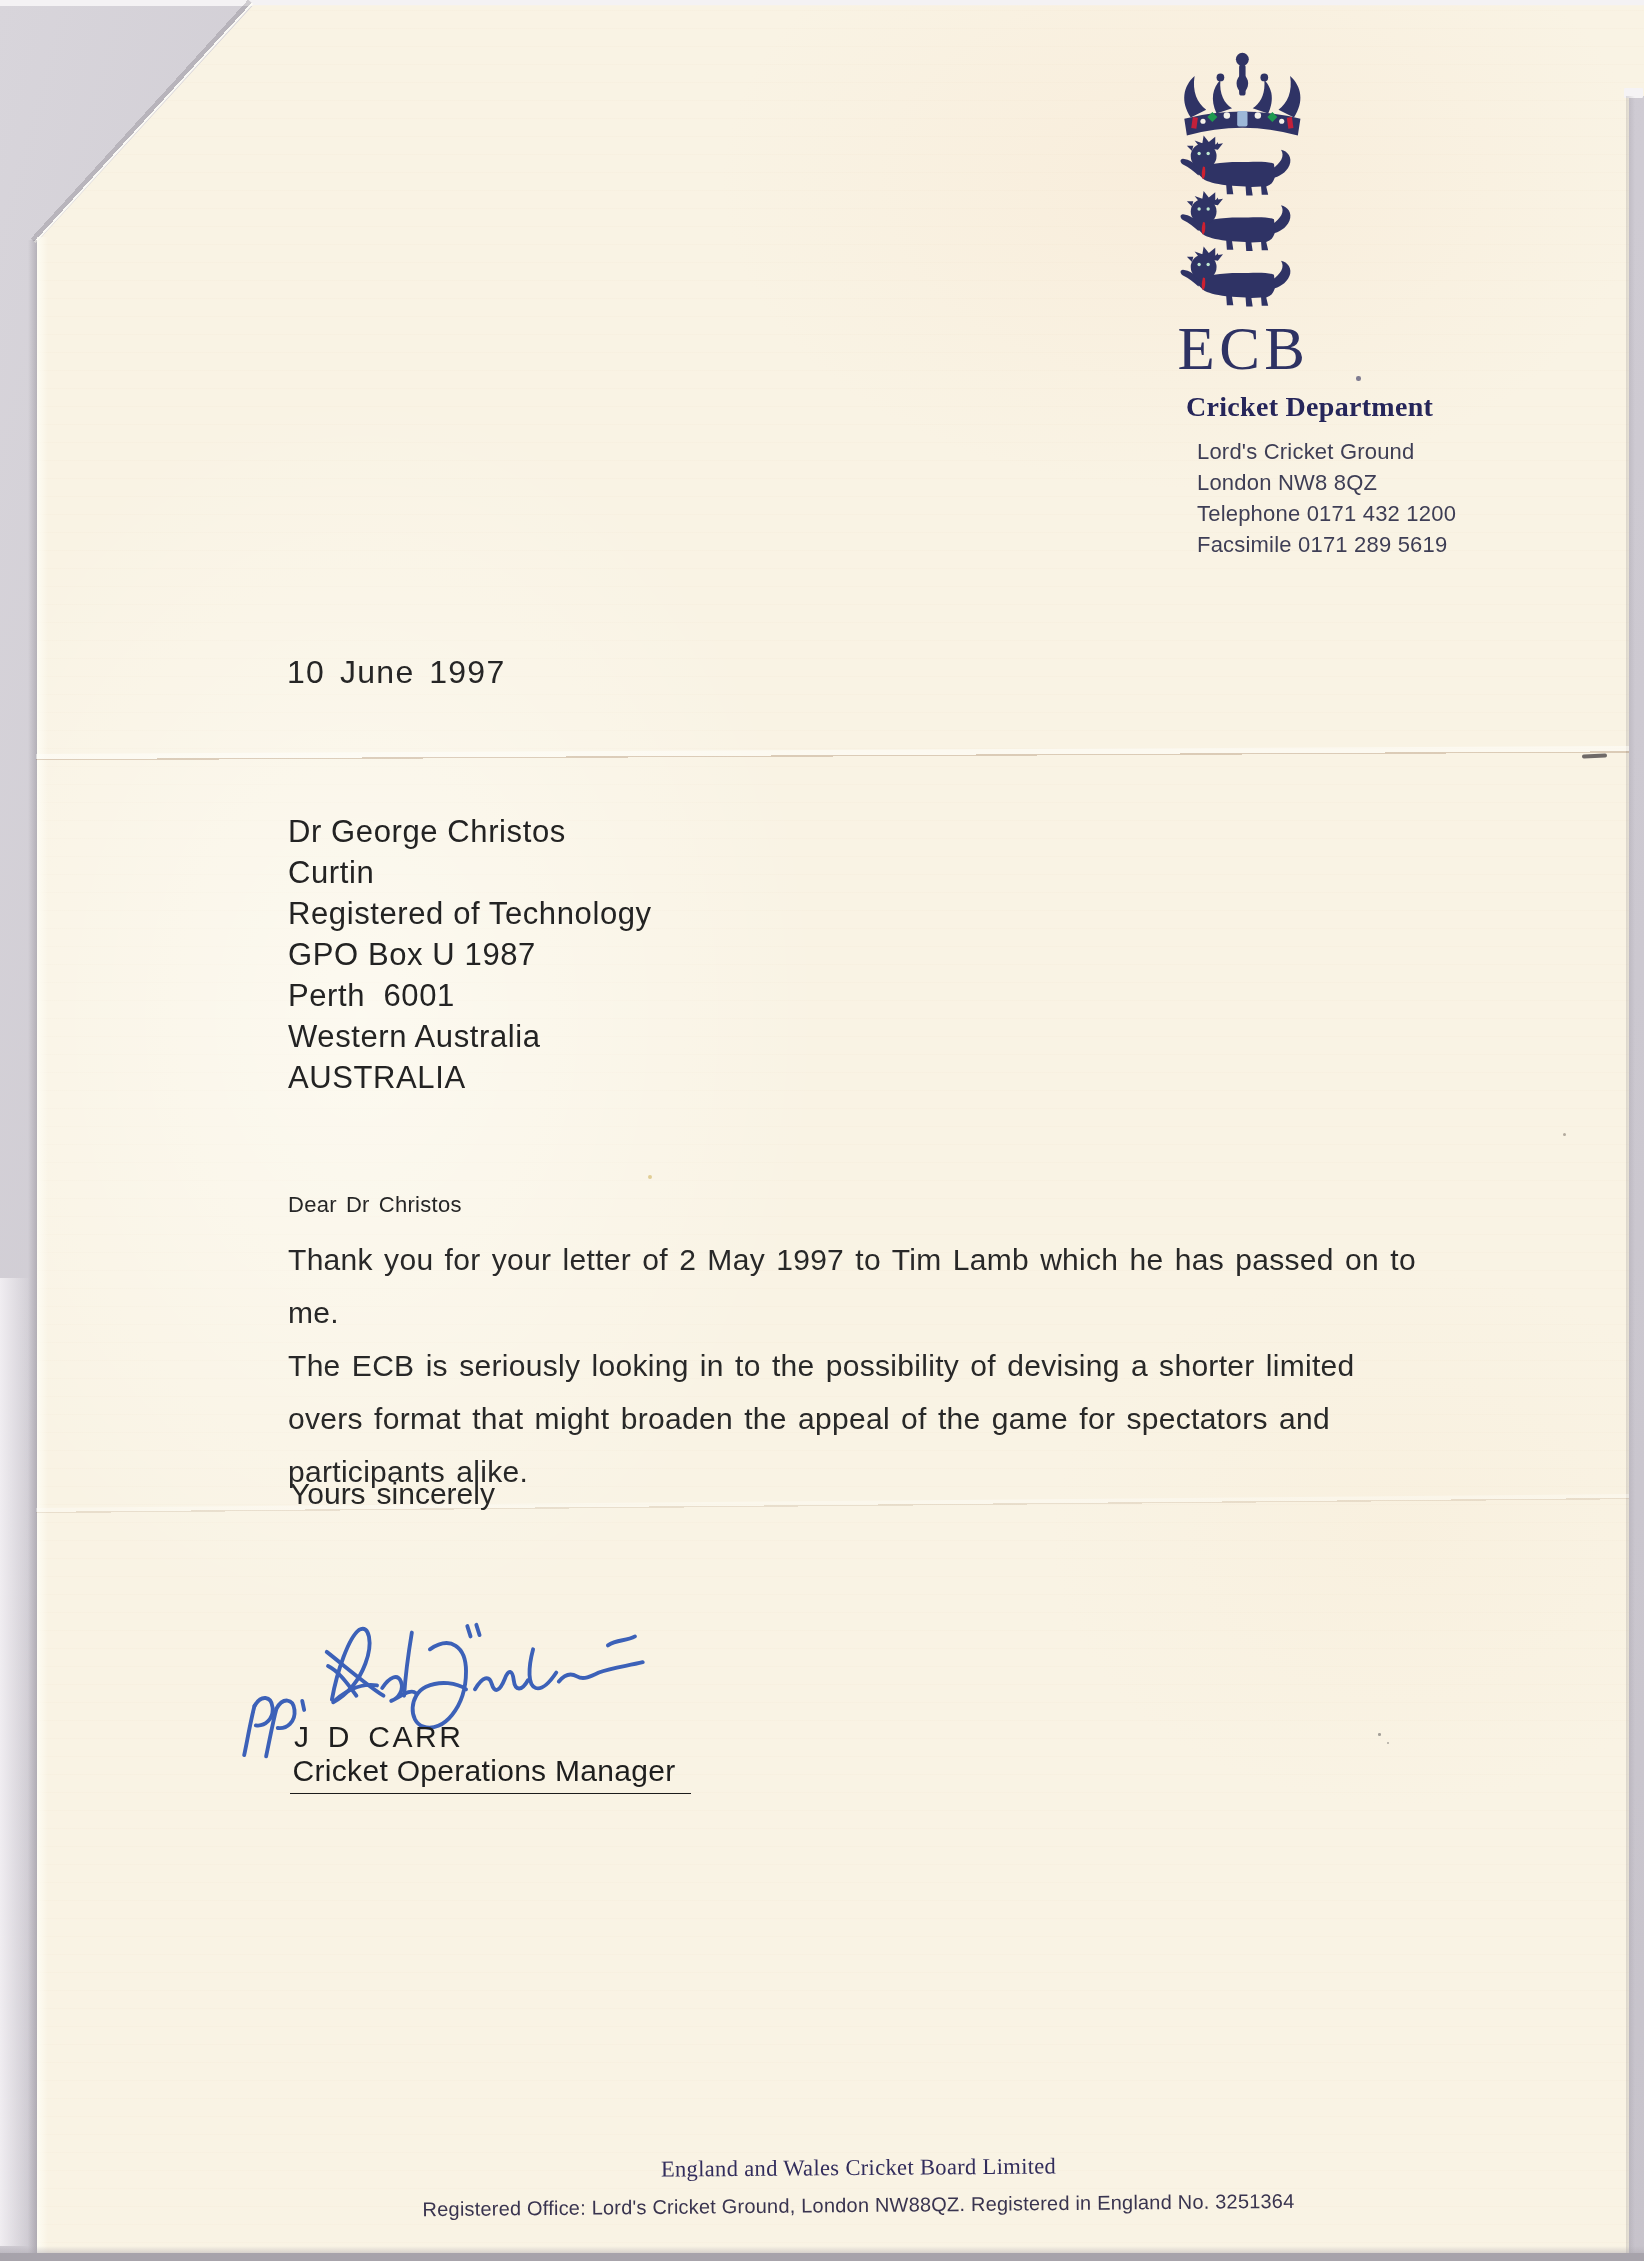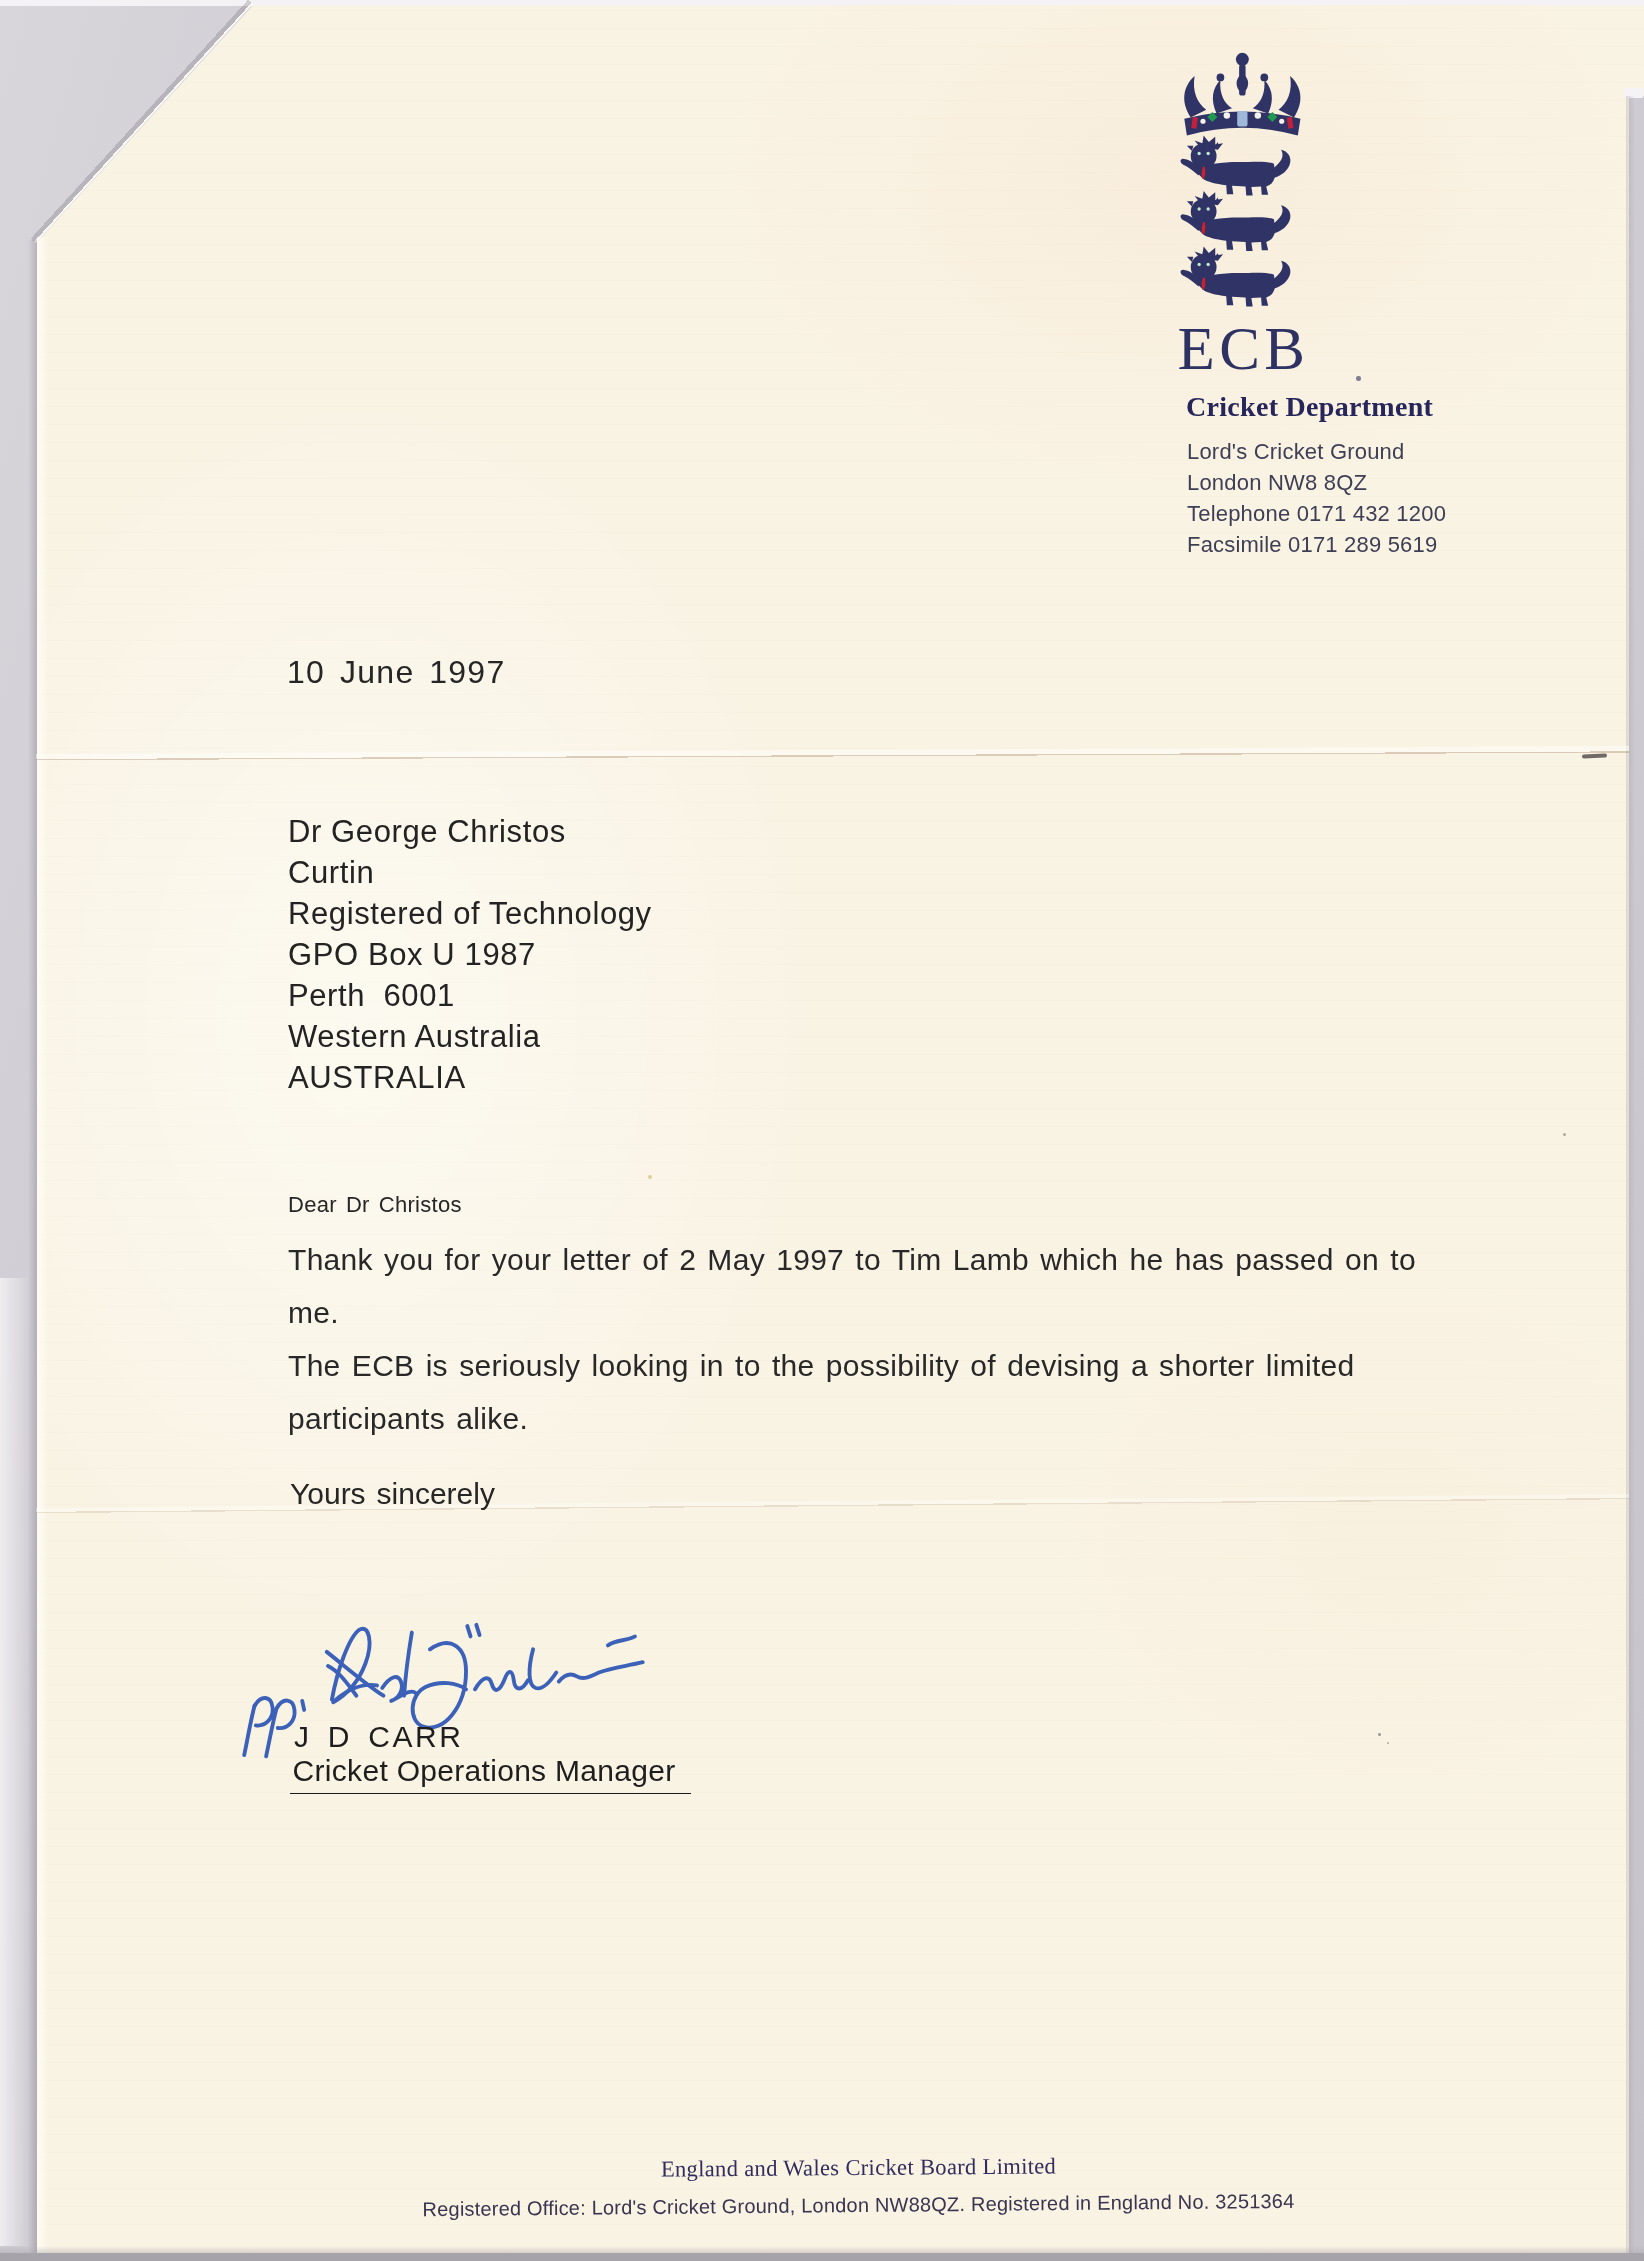--- a/index.html
+++ b/index.html
@@ -43,21 +43,21 @@
   .speck{position:absolute;border-radius:50%;}
 
   
   .ecb-word{position:absolute;left:1175px;top:318px;width:137px;text-align:center;
             font-family:"Liberation Serif",serif;font-weight:400;font-size:61px;line-height:61px;
             color:#2e3263;letter-spacing:4.5px;}
   .dept{position:absolute;left:1186px;top:391px;font-family:"Liberation Serif",serif;
         font-weight:700;font-size:28px;line-height:31px;color:#26265a;letter-spacing:0.3px;}
   .contact{position:absolute;left:1187px;top:436px;font-size:22px;line-height:31px;
            color:#3e3e55;letter-spacing:0.2px;}
-  .contact div{white-space:pre;}
+  .contact div{white-space:pre;margin-left:10px;}
 
   
   .date{position:absolute;left:287px;top:654px;font-size:32px;color:#262626;letter-spacing:1.3px;word-spacing:4.5px;}
   .recipient{position:absolute;left:288px;top:811px;font-size:31px;line-height:41px;color:#232323;letter-spacing:0.6px;}
   .recipient div{white-space:pre;}
   .salutation{position:absolute;left:288px;top:1192px;font-size:22px;color:#262626;letter-spacing:0.3px;word-spacing:2.6px;}
   .para{position:absolute;left:288px;font-size:30px;line-height:41px;color:#282828;letter-spacing:0.3px;word-spacing:2.6px;}
   .para div{white-space:pre;margin-top:12px;}
   .p1{top:1227px;}
   .p2{top:1333px;}
@@ -174,20 +174,21 @@
       <div>Western Australia</div>
       <div>AUSTRALIA</div>
     </div>
   <div class="salutation">Dear Dr Christos</div>
   <div class="para p1">
       <div>Thank you for your letter of 2 May 1997 to Tim Lamb which he has passed on to</div>
       <div>me.</div>
     </div>
   <div class="para p2">
       <div>The ECB is seriously looking in to the possibility of devising a shorter limited</div>
+      <div>overs format that might broaden the appeal of the game for spectators and</div>
       <div>participants alike.</div>
     </div>
   <div class="closing">Yours sincerely</div>
 
   <svg class="sig-svg" width="503" height="168" viewBox="0 0 780 260">
     <g fill="none" stroke="#2d55b5" stroke-width="6" stroke-linecap="round" stroke-linejoin="round" opacity="0.92">
 
       <path d="M158,148 C166,104 184,52 200,40 C216,30 222,60 210,92 C198,124 178,142 160,152"></path>
       <path d="M150,74 C178,96 210,124 238,142"></path>
       <path d="M196,142 C180,120 168,104 152,96"></path>

